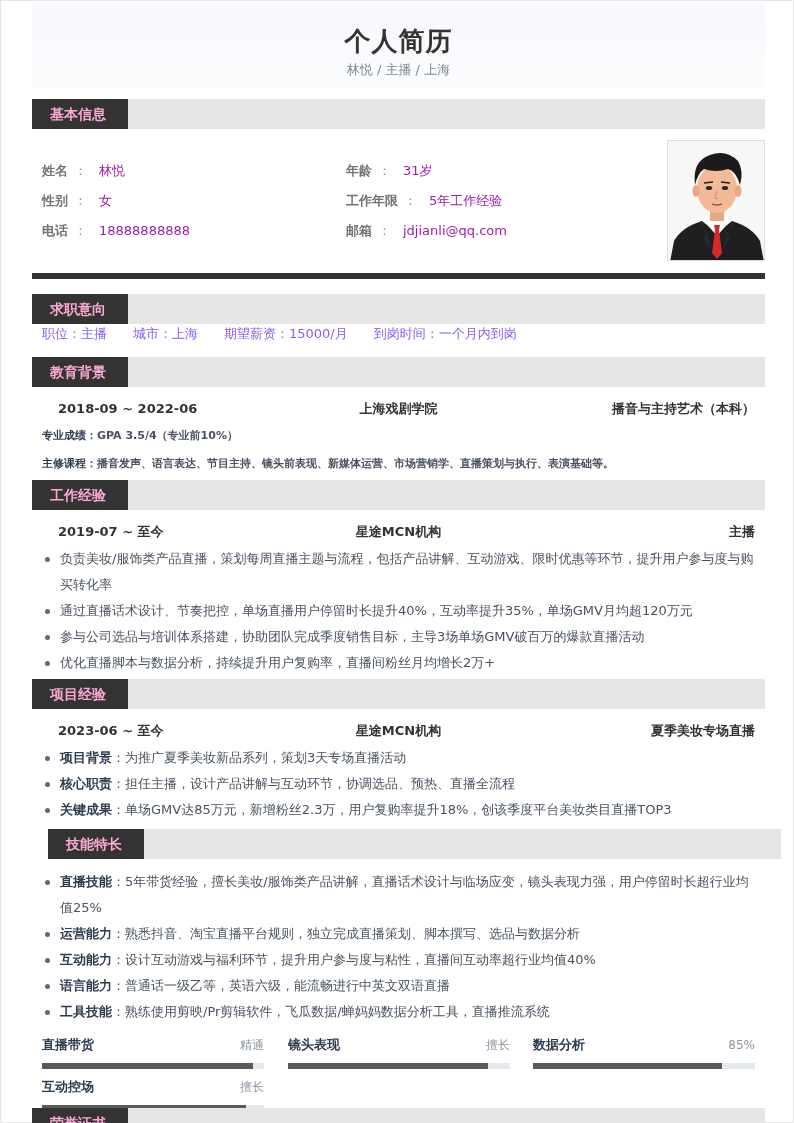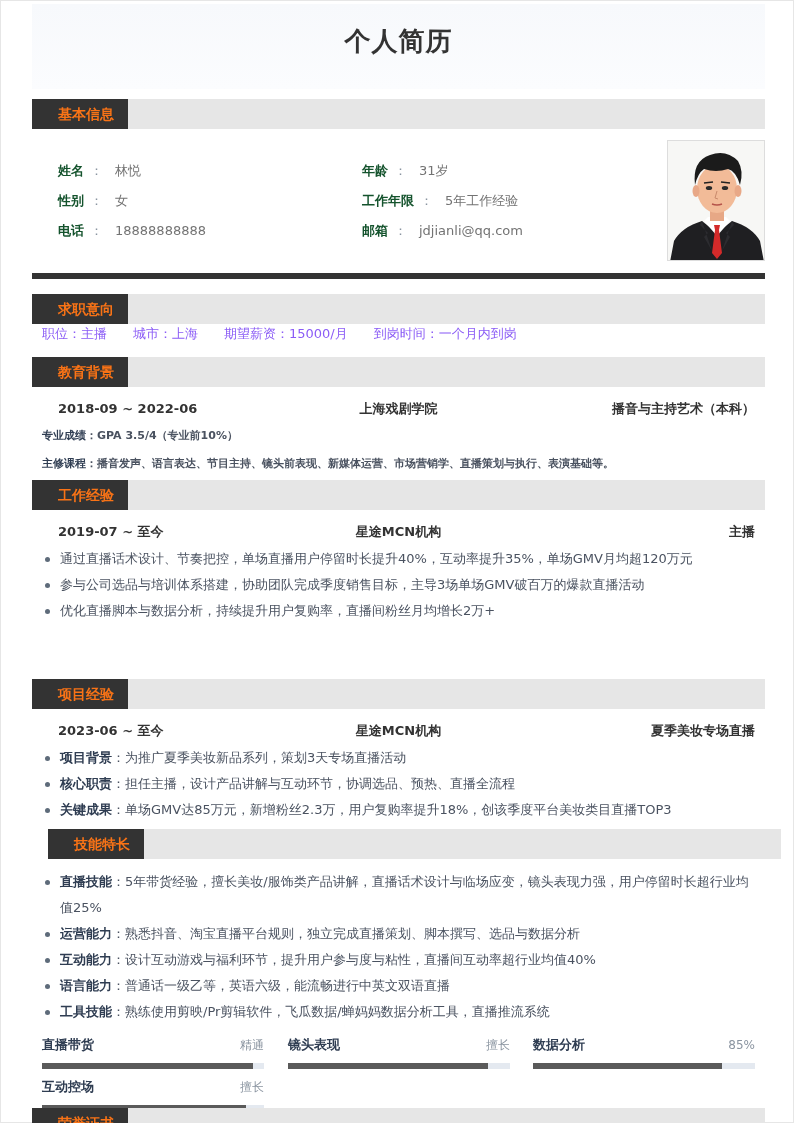--- a/index.html
+++ b/index.html
@@ -5,25 +5,25 @@
     * { box-sizing: border-box; margin: 0; padding: 0; }
     html, body { width: 794px; height: 1123px; overflow: hidden; background: #ffffff; }
     body { font-family: "DejaVu Sans", "Liberation Sans", sans-serif; color: #555c66; font-size: 13px; position: relative; }
     .page { position: absolute; left: 0; top: 0; width: 794px; height: 1123px; border: 1px solid #e6e6e6; }
 
     .header { position: absolute; left: 31px; top: 3px; width: 733px; height: 85px; background: linear-gradient(#f7f9fc, #fbfcfe); text-align: center; }
     .header .title { margin-top: 20px; font-size: 26px; font-weight: bold; color: #333333; letter-spacing: 1px; line-height: 34px; }
     .header .subtitle { margin-top: 3px; font-size: 13px; color: #7d8896; line-height: 18px; }
 
     .sec-bar { position: absolute; left: 31px; width: 733px; height: 30px; background: #e6e6e6; }
-    .sec-bar .sec-title { position: absolute; left: 0; top: 0; width: 96px; height: 30px; background: #333333; color: #f97316; font-weight: bold; font-size: 14px; line-height: 30px; padding-left: 26px; }
+    .sec-bar .sec-title { position: absolute; left: 0; top: 0; width: 96px; height: 30px; background: #333333; color: #f9a8d4; font-weight: bold; font-size: 14px; line-height: 30px; padding-left: 18px; }
     .info-row { position: absolute; font-size: 13px; line-height: 20px; white-space: nowrap; }
-    .info-row .lbl { color: #14532d; font-weight: bold; margin-left: 16px; }
+    .info-row .lbl { color: #737373; font-weight: bold; }
     .info-row .colon { color: #8a94a0; margin: 0 12px 0 6px; }
-    .info-row .val { color: #737373; }
+    .info-row .val { color: #a21caf; }
 
     .photo { position: absolute; left: 666px; top: 139px; width: 98px; height: 121px; border: 1px solid #dddddd; background: #f6f6f4; overflow: hidden; }
 
     .thick-rule { position: absolute; left: 31px; top: 272px; width: 733px; height: 6px; background: #333333; }
 
     .intent { position: absolute; left: 41px; top: 324px; font-size: 13px; color: #8b5cf6; line-height: 18px; white-space: nowrap; }
     .intent span { margin-right: 26px; }
 
     .row3 { position: absolute; left: 41px; width: 713px; height: 20px; font-size: 13px; font-weight: bold; color: #333333; line-height: 20px; }
     .row3 .c1 { position: absolute; left: 16px; }
@@ -45,20 +45,21 @@
     .skillbar .track { margin-top: 8px; height: 6px; background: #e4e9f0; position: relative; }
     .skillbar .fill { position: absolute; left: 0; top: 0; height: 6px; background: #5a5a5a; }
   </style>
 </head>
 <body>
 
 <div class="page">
 
   <div class="header">
     <div class="title">个人简历</div>
+    <div class="subtitle">林悦 / 主播 / 上海</div>
   </div>
 
   <div class="sec-bar" style="top:98px;">
     <div class="sec-title">基本信息</div>
   </div>
 
   <div class="info-row" style="left:41px; top:160px;">
     <span class="lbl">姓名</span><span class="colon">：</span><span class="val">林悦</span>
   </div>
   <div class="info-row" style="left:41px; top:190px;">
@@ -134,20 +135,21 @@
 
   <div class="sec-bar" style="top:479px;">
     <div class="sec-title">工作经验</div>
   </div>
   <div class="row3" style="top:521px;">
     <span class="c2">星途MCN机构</span>
     <span class="c1">2019-07 ~ 至今</span>
     <span class="c3">主播</span>
   </div>
   <ul class="bullets" style="top:545px;">
+    <li>负责美妆/服饰类产品直播，策划每周直播主题与流程，包括产品讲解、互动游戏、限时优惠等环节，提升用户参与度与购买转化率</li>
     <li>通过直播话术设计、节奏把控，单场直播用户停留时长提升40%，互动率提升35%，单场GMV月均超120万元</li>
     <li>参与公司选品与培训体系搭建，协助团队完成季度销售目标，主导3场单场GMV破百万的爆款直播活动</li>
     <li>优化直播脚本与数据分析，持续提升用户复购率，直播间粉丝月均增长2万+</li>
   </ul>
 
   <div class="sec-bar" style="top:678px;">
     <div class="sec-title">项目经验</div>
   </div>
   <div class="row3" style="top:720px;">
     <span class="c2">星途MCN机构</span>

